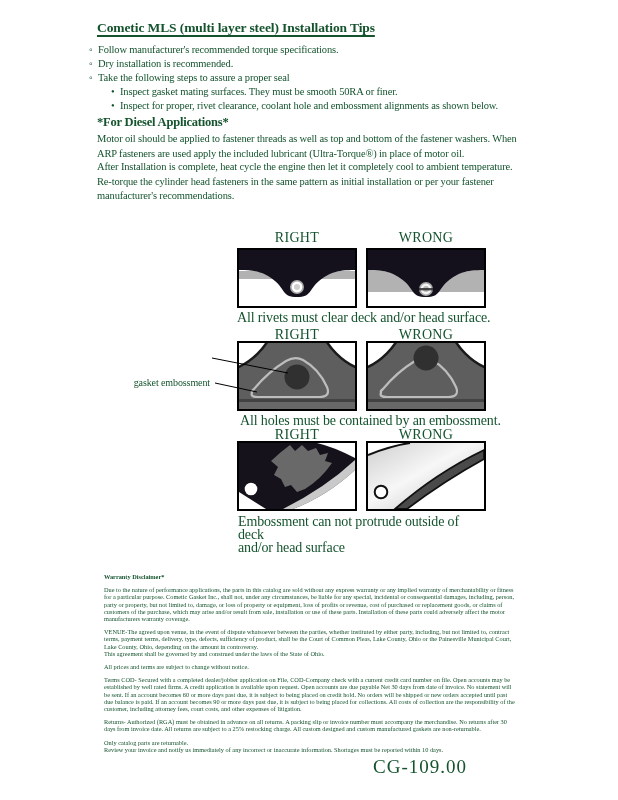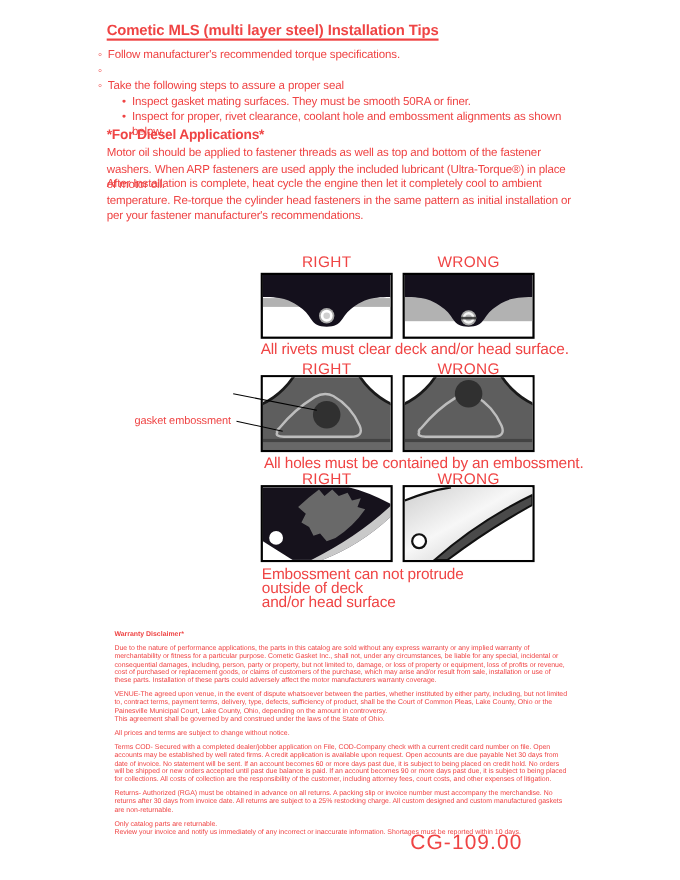--- a/index.html
+++ b/index.html
@@ -1,17 +1,17 @@
 <!DOCTYPE html>
 <html><head>
 <meta charset="utf-8">
 <style>
   html,body{margin:0;padding:0;background:#ffffff;}
-  #page{position:relative;width:618px;height:800px;background:#ffffff;color:#ef4444;
-        font-family:Liberation Sans, sans-serif;overflow:hidden;}
+  #page{position:relative;width:618px;height:800px;background:#ffffff;color:#14532d;
+        font-family:Liberation Serif, serif;overflow:hidden;}
   .abs{position:absolute;}
 
   .doc-title{left:97px;top:20px;font-size:13.5px;font-weight:bold;letter-spacing:-0.1px;
              text-decoration:underline;text-underline-offset:3px;text-decoration-thickness:1.5px;}
 
   .tips{left:89px;top:43px;font-size:10.5px;letter-spacing:-0.15px;line-height:14px;width:440px;}
   .tip{display:flex;}
   .tip .bmark{width:9px;flex:0 0 9px;text-align:left;}
   .tip.sub{margin-left:22px;}
 
@@ -42,20 +42,21 @@
 
   <div class="abs doc-title">Cometic MLS (multi layer steel) Installation Tips</div>
 
   <div class="abs tips">
     <div class="tip">
       <span class="bmark">◦</span>
       <span>Follow manufacturer's recommended torque specifications.</span>
     </div>
     <div class="tip">
       <span class="bmark">◦</span>
+      <span>Dry installation is recommended.</span>
     </div>
     <div class="tip">
       <span class="bmark">◦</span>
       <span>Take the following steps to assure a proper seal</span>
     </div>
     <div class="tip sub">
       <span class="bmark">•</span>
       <span>Inspect gasket mating surfaces.  They must be smooth 50RA or finer.</span>
     </div>
     <div class="tip sub">

